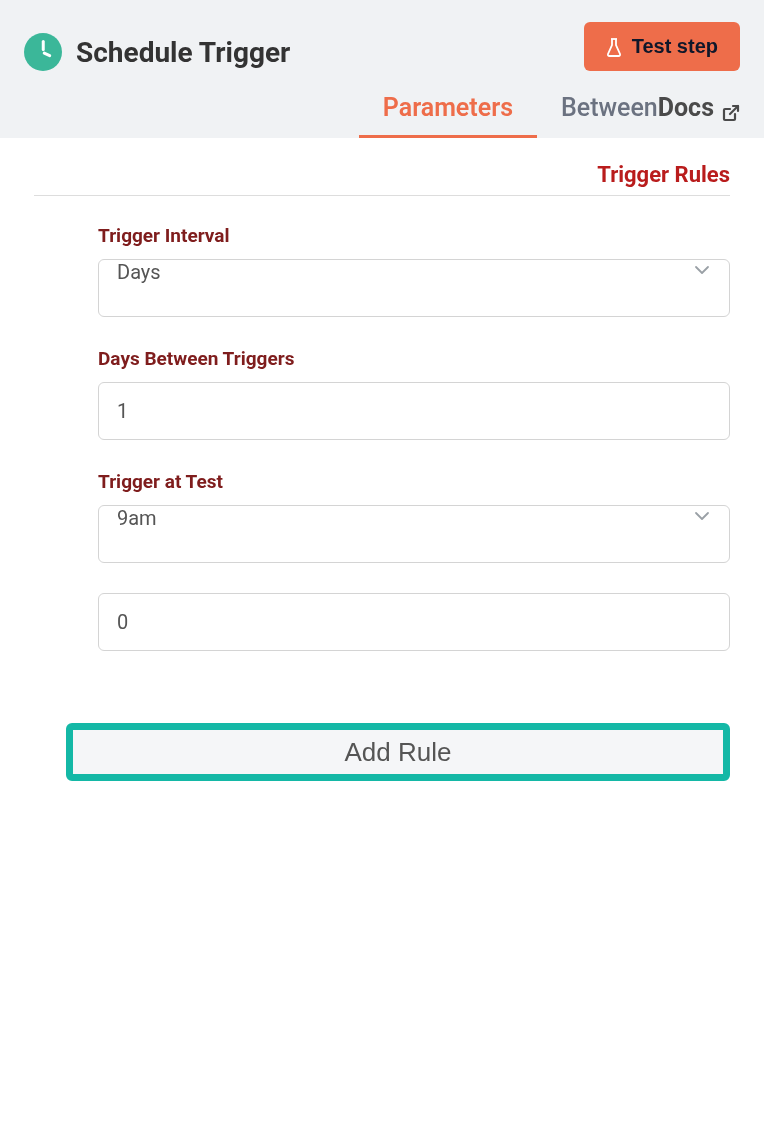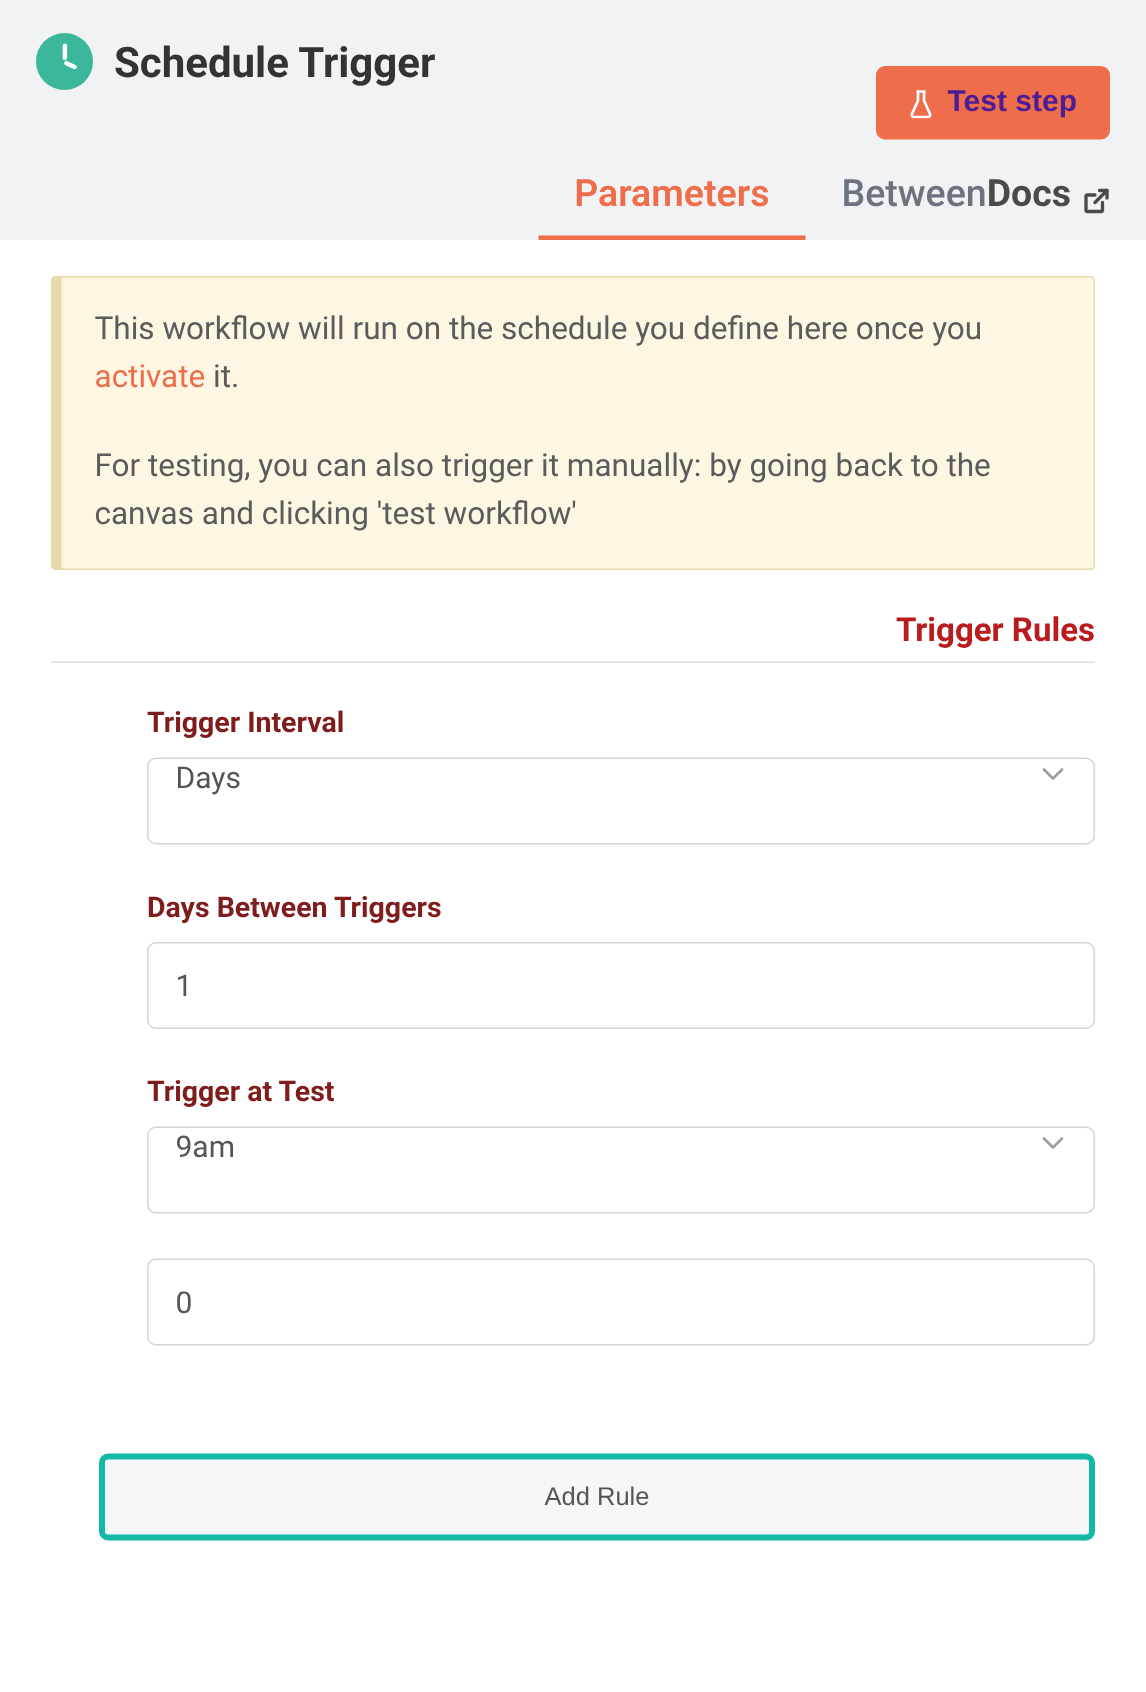--- a/index.html
+++ b/index.html
@@ -13,21 +13,21 @@
       width: 764px;
       height: 1128px;
       overflow: hidden;
     }
     .header {
       background: #f0f2f4;
       padding: 22px 24px 0 24px;
     }
     .title-row {
       display: flex;
-      align-items: flex-start;
+      align-items: flex-end;
       justify-content: space-between;
       padding-bottom: 22px;
     }
     .title-left {
       display: flex;
       align-items: center;
       gap: 14px;
     }
     .clock-icon {
       width: 38px;
@@ -60,31 +60,30 @@
       transform-origin: left center;
       border-radius: 2px;
     }
     .page-title {
       font-size: 28px;
       font-weight: 700;
       color: #333;
     }
     .test-btn {
       background: #ee6d4a;
-      color: #4c1d95;
+      color: #0f172a;
       border: none;
       border-radius: 6px;
       padding: 13px 22px;
       font-size: 20px;
       font-weight: 600;
       display: flex;
       align-items: center;
       gap: 10px;
       cursor: pointer;
-      margin-top: 22px;
     }
     .flask-icon {
       width: 16px;
       height: 20px;
       position: relative;
     }
     .flask-icon svg {
       display: block;
     }
     .tabs-row {
@@ -200,24 +199,24 @@
       outline: none;
     }
     .chevron-down {
       width: 18px;
       height: 18px;
     }
     .add-rule-btn {
       width: calc(100% - 32px);
       margin-left: 32px;
       height: 58px;
-      border: 4px solid #14b8a6;
+      border: 7px solid #14b8a6;
       border-radius: 6px;
       background: #f5f6f8;
-      font-size: 17px;
+      font-size: 26px;
       color: #555;
       cursor: pointer;
       margin-top: 42px;
     }
     .add-rule-wrapper {
       padding-left: 0;
     }
   </style>
 </head>
 <body>
@@ -250,26 +249,20 @@
           <path d="M13 10 L13 15 Q13 16 12 16 L3 16 Q2 16 2 15 L2 6 Q2 5 3 5 L8 5"></path>
           <path d="M11 2 L16 2 L16 7"></path>
           <line x1="16" y1="2" x2="8" y2="10"></line>
         </svg>
       </span>
     </div>
   </div>
 </div>
 
 <div class="content">
-  <div class="info-callout">
-    <p>
-      <span>This workflow will run on the schedule you define here once you </span><span class="activate-link">activate</span><span> it.</span>
-    </p>
-    <p>For testing, you can also trigger it manually: by going back to the canvas and clicking 'test workflow'</p>
-  </div>
 
   <div class="section-title">Trigger Rules</div>
 
   <div class="form-area">
     <div class="form-group">
       <label class="form-label">Trigger Interval</label>
       <div class="form-select">
         <span>Days</span>
         <span class="chevron-down">
           <svg viewBox="0 0 18 18" fill="none" stroke="#9aa0a6" stroke-width="1.8" stroke-linecap="round" stroke-linejoin="round">

